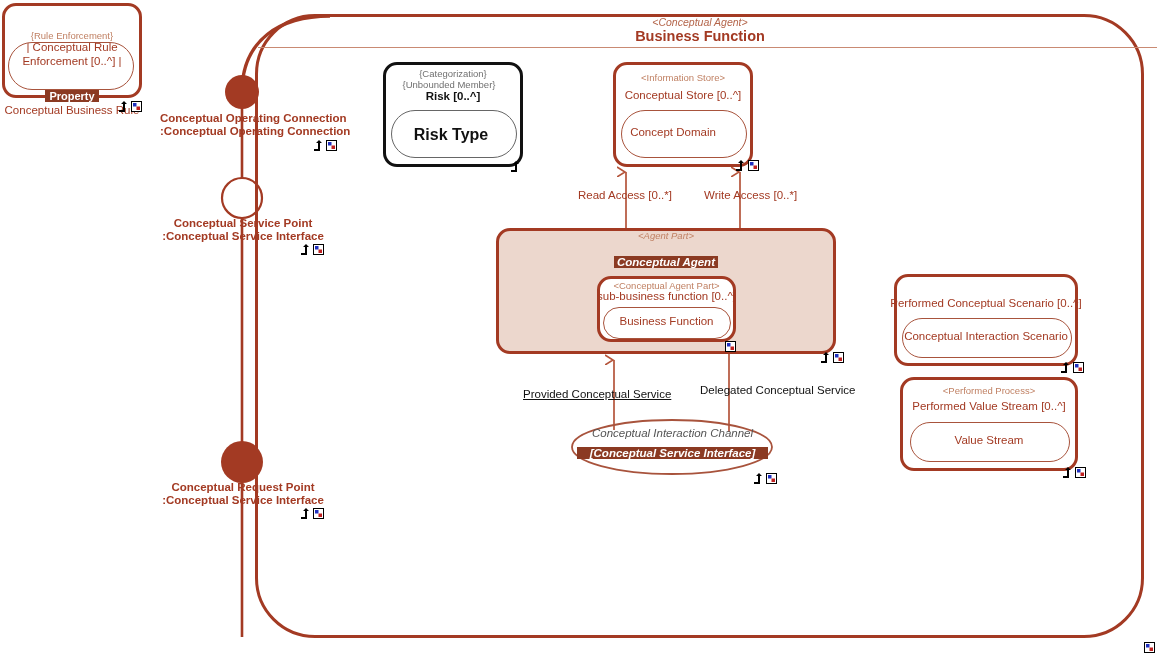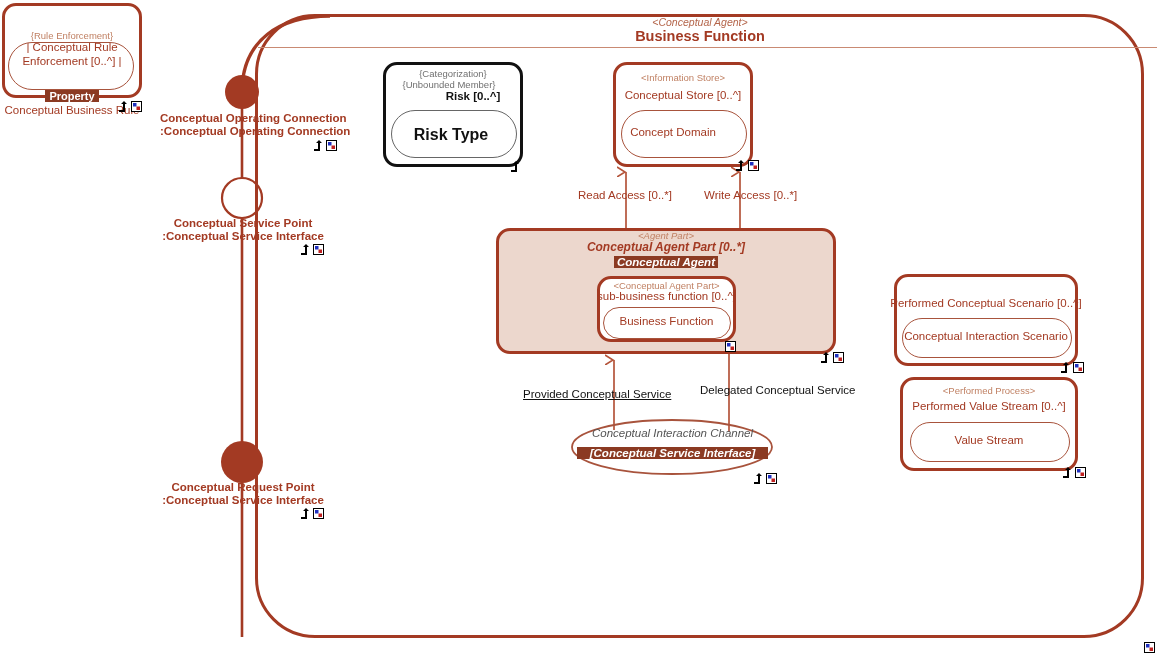--- a/index.html
+++ b/index.html
@@ -47,21 +47,21 @@
   #rule-title2{left:2px;top:55px;width:140px;}
   #rule-inner{left:8px;top:42px;width:124px;height:46px;}
   #rule-prop{left:2px;top:86px;width:140px;}
   #rule-prop span{background:#8b3a22;color:#fff;padding:0 4px;font-weight:bold;font-size:11px;}
   #rule-inner-label{left:-1px;top:104px;width:146px;font-size:11.5px;color:#a33a23;}
 
   
   #risk-box{left:383px;top:62px;width:140px;height:105px;border:3.5px solid #111;border-radius:14px;background:#fff;}
   #risk-s1{left:383px;top:68px;width:140px;color:#707070;}
   #risk-s2{left:383px;top:79px;width:132px;color:#707070;}
-  #risk-title{left:383px;top:90px;width:140px;color:#111;font-weight:bold;font-size:11.5px;margin-left:20px;}
+  #risk-title{left:383px;top:90px;width:140px;color:#111;font-weight:bold;font-size:11.5px;}
   #risk-inner{left:391px;top:110px;width:124px;height:46px;border:1.6px solid #666;border-radius:24px;}
   #risk-inner-label{left:381px;top:126px;width:140px;color:#111;font-weight:bold;}
 
   
   #store-box{left:613px;top:62px;width:140px;height:105px;}
   #store-stereo{left:613px;top:72px;width:140px;}
   #store-title{left:613px;top:89px;width:140px;}
   #store-inner{left:621px;top:110px;width:124px;height:46px;}
   #store-inner-label{left:613px;top:126px;width:120px;}
 
@@ -195,21 +195,20 @@
       </svg>
     <svg class="g2" viewBox="0 0 11 11">
         <rect x="0.5" y="0.5" width="10" height="10" fill="#fff" stroke="#000"></rect>
         <rect x="2" y="2" width="3.5" height="3.5" fill="#2030c0"></rect>
         <rect x="5.5" y="5.5" width="3.5" height="3.5" fill="#c02020"></rect>
       </svg>
   </div>
 
   <div class="node part" id="agent-box"></div>
   <div class="txt stereo" id="agent-stereo">&lt;Agent Part&gt;</div>
-  <div class="txt title" id="agent-title">Conceptual Agent Part [0..*]</div>
   <div class="txt" id="agent-type"><span>Conceptual Agent</span></div>
   <div class="badge" style="left:820px;top:352px;">
     <svg class="g1" viewBox="0 0 11 11">
         <path d="M1,9 L5,9 L5,3 L3,3 L6,0 L9,3 L7,3 L7,11 L1,11 Z" fill="#000"></path>
       </svg>
     <svg class="g2" viewBox="0 0 11 11">
         <rect x="0.5" y="0.5" width="10" height="10" fill="#fff" stroke="#000"></rect>
         <rect x="2" y="2" width="3.5" height="3.5" fill="#2030c0"></rect>
         <rect x="5.5" y="5.5" width="3.5" height="3.5" fill="#c02020"></rect>
       </svg>

